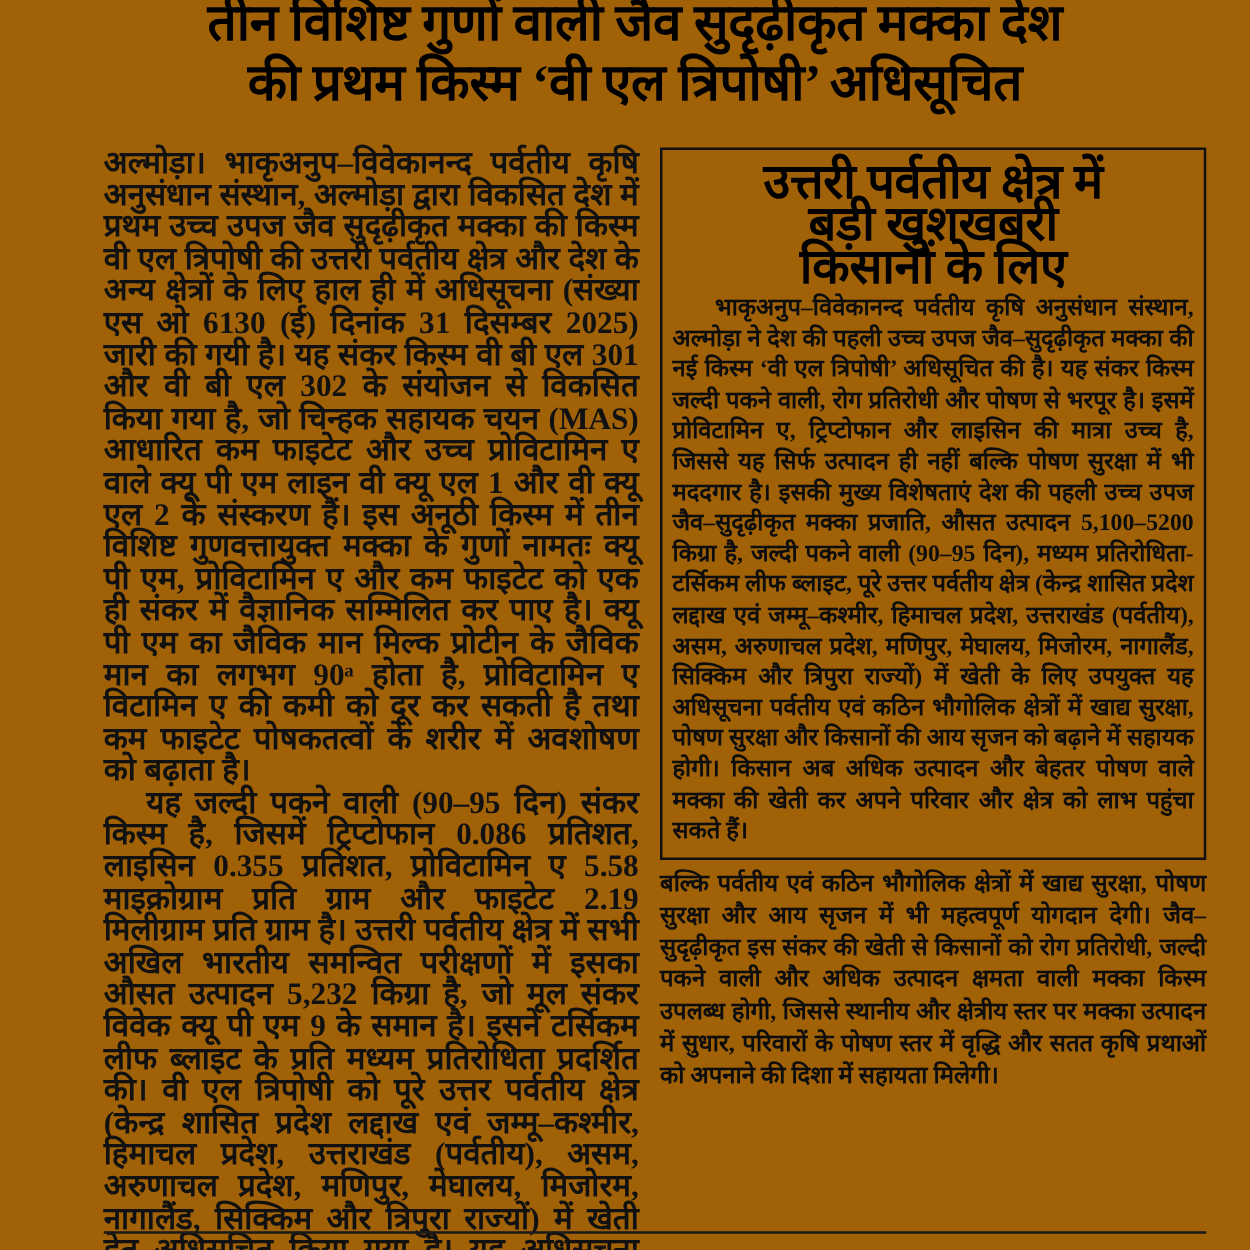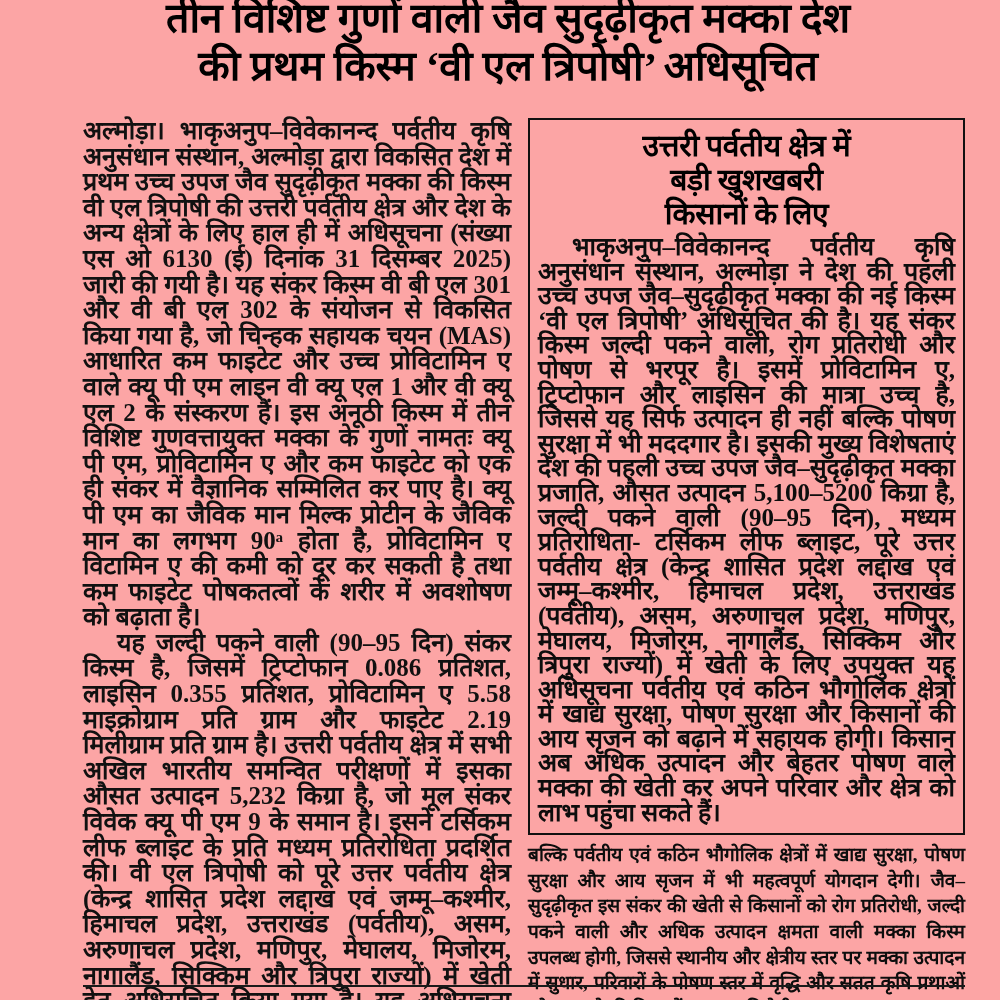--- a/index.html
+++ b/index.html
@@ -13,21 +13,21 @@
     height: 1000px;
     overflow: hidden;
     font-family: "Liberation Serif", "DejaVu Serif", serif;
     color: #0d0d0d;
     position: relative;
   }
 
   .page {
     position: absolute;
     inset: 0;
-    background: #fca5a5;
+    background: #a16207;
   }
 
   
   .headline {
     position: absolute;
     left: 58px;
     top: -6px;
     width: 900px;
     text-align: center;
     font-weight: 700;
@@ -74,29 +74,29 @@
   .boxed {
     border: 2.5px solid #111;
     padding: 7px 8px 8px 8px;
     box-sizing: border-box;
     width: 437px;
     background: transparent;
   }
   .box-headline {
     text-align: center;
     font-weight: 800;
-    font-size: 30px;
+    font-size: 39px;
     line-height: 34px;
     color: #000;
     margin: 2px 0 4px 0;
     letter-spacing: -0.3px;
   }
   .box-headline .bh-line { display: block; white-space: nowrap; }
   .box-body {
-    font-size: 25px;
+    font-size: 19px;
     line-height: 24.6px;
     text-align: justify;
     text-align-last: left;
     font-weight: 600;
   }
   .box-body p { margin: 0; text-indent: 34px; }
 
   .after-box {
     margin-top: 7px;
     font-size: 19.1px;

